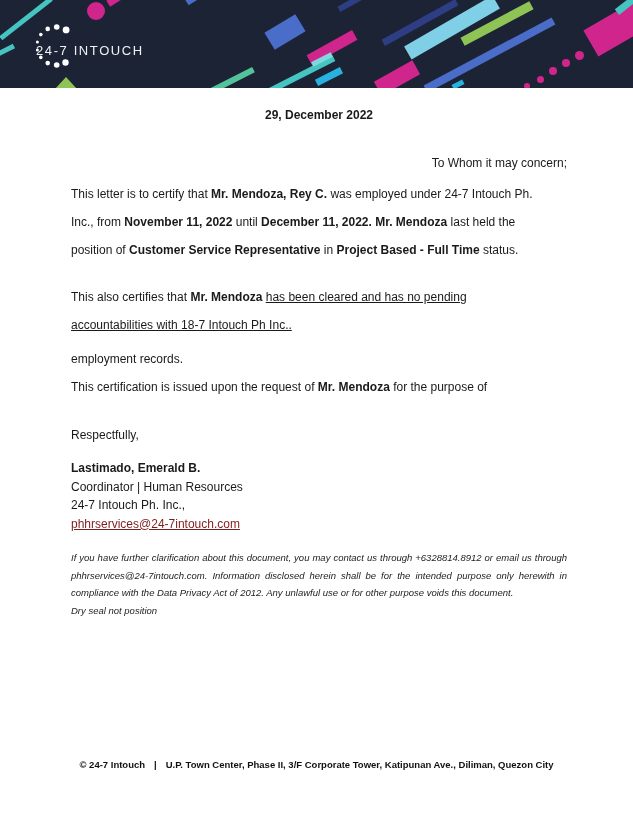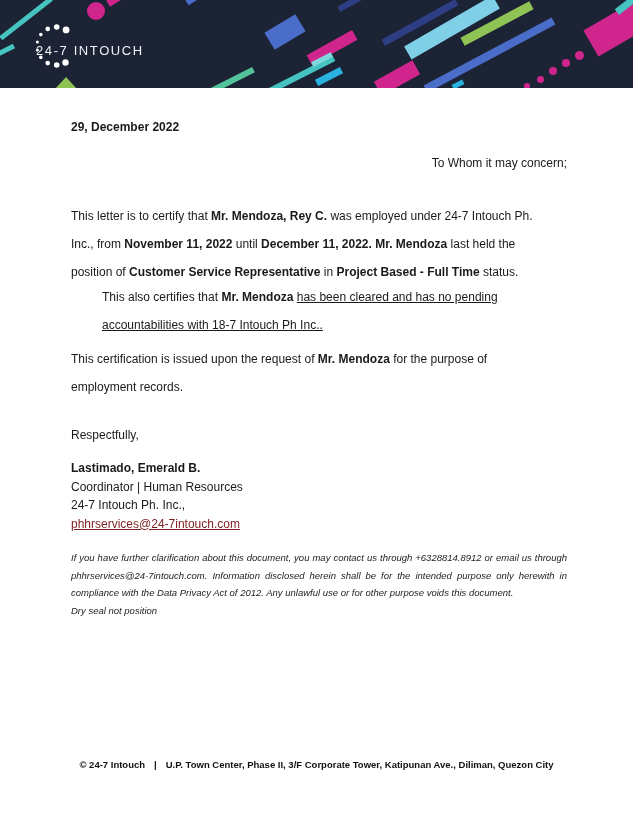--- a/index.html
+++ b/index.html
@@ -15,24 +15,24 @@
   .logo-dots{position:absolute;left:33px;top:23px;width:46px;height:46px;}
   .logo-text{
     position:absolute;left:36px;top:44px;line-height:13px;
     font-size:13px;letter-spacing:1.6px;color:#eef1f5;font-weight:500;white-space:nowrap;
   }
   
   .blk{position:absolute;left:71px;width:496px;font-size:12px;color:#1a1a1a;}
   .b{font-weight:bold;}
   .u{text-decoration:underline;}
   .tline{height:28px;line-height:28px;white-space:nowrap;}
-  .date{top:120px;font-weight:bold;}
+  .date{top:108px;font-weight:bold;text-align:center;}
   .salutation{top:156px;text-align:right;}
-  .para1{top:202px;}
-  .para2{top:283px;margin-left:31px;}
+  .para1{top:180px;}
+  .para2{top:283px;}
   .para3{top:345px;}
   .closing{top:428px;}
   .sig{top:459px;line-height:18.5px;}
   .sig .email{color:#7f1d1d;text-decoration:underline;cursor:pointer;}
   .fineprint{top:549px;font-style:italic;font-size:9.5px;color:#1c1c1c;}
   .fline{height:17.5px;line-height:17.5px;}
   .fline.just{text-align:justify;text-align-last:justify;}
   
   .footer{
     position:absolute;left:0;top:759px;width:633px;text-align:center;
@@ -97,22 +97,22 @@
     <div class="blk para1">
         <div class="tline"><span>This letter is to certify that </span><span class="b">Mr. Mendoza, Rey C.</span><span> was employed under 24-7 Intouch Ph.</span></div>
         <div class="tline"><span>Inc., from </span><span class="b">November 11, 2022</span><span> until </span><span class="b">December 11, 2022. Mr. Mendoza</span><span> last held the</span></div>
         <div class="tline"><span>position of </span><span class="b">Customer Service Representative</span><span> in </span><span class="b">Project Based - Full Time</span><span> status.</span></div>
       </div>
     <div class="blk para2">
         <div class="tline"><span>This also certifies that </span><span class="b">Mr. Mendoza</span><span> </span><span class="u">has been cleared and has no pending</span></div>
         <div class="tline"><span class="u">accountabilities with 18-7 Intouch Ph Inc..</span></div>
       </div>
     <div class="blk para3">
+        <div class="tline"><span>employment records.</span></div>
         <div class="tline"><span>This certification is issued upon the request of </span><span class="b">Mr. Mendoza</span><span> for the purpose of</span></div>
-        <div class="tline"><span>employment records.</span></div>
       </div>
     <div class="blk closing">Respectfully,</div>
 
     <div class="blk sig">
       <div class="b">Lastimado, Emerald B.</div>
       <div>Coordinator | Human Resources</div>
       <div>24-7 Intouch Ph. Inc.,</div>
       <div><a class="email">phhrservices@24-7intouch.com</a></div>
     </div>
 

